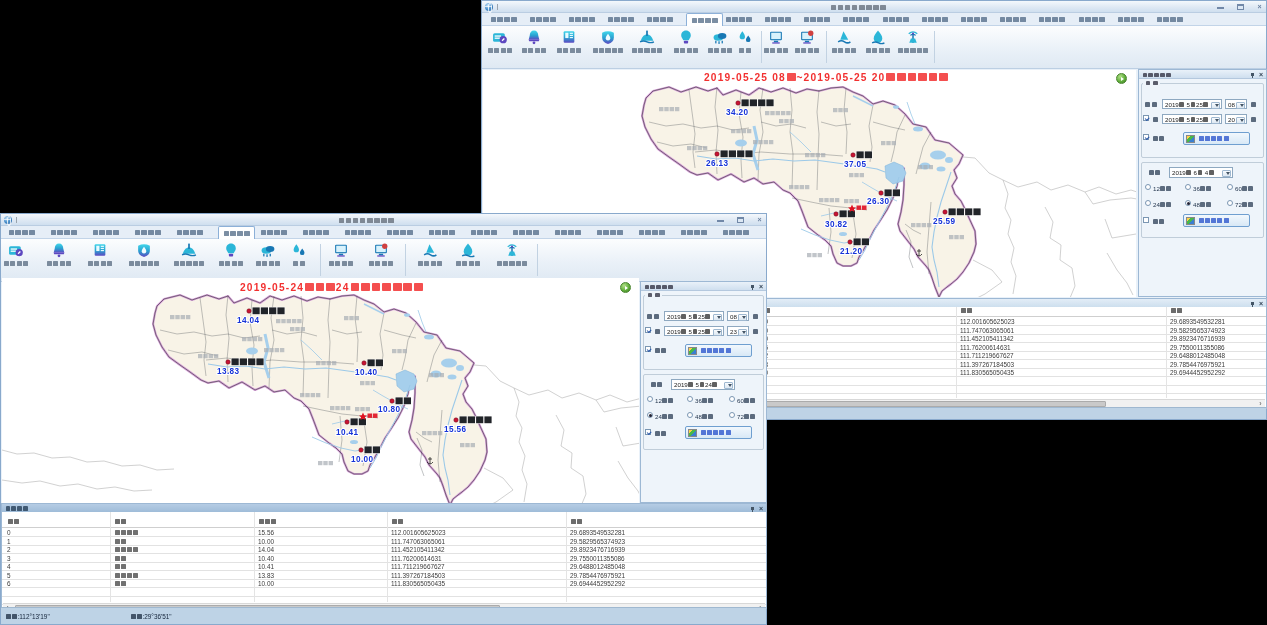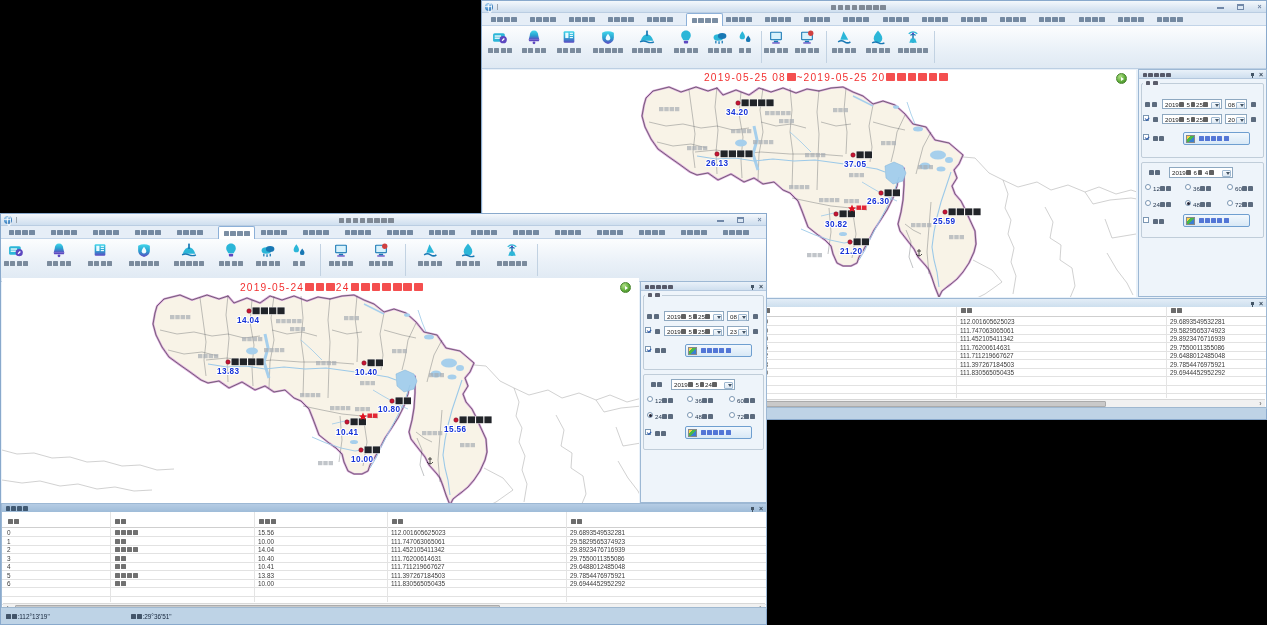--- a/index.html
+++ b/index.html
@@ -14,21 +14,21 @@
 .wmax{border:1px solid #7188a8;border-top:2px solid #7188a8;width:7px;height:6px;background:#dce8f4}
 .wcls{font-weight:bold;color:#6a80a0}
 .menu{position:absolute;left:0;right:0;top:12px;height:13px;background:#e6eef7;border-bottom:1px solid #c2d4e8;font-size:7px;color:#48627f;white-space:nowrap}
 .mi{position:absolute;top:3px}
 .mi.sel{top:0;padding:3px 4px 10px 4px;background:#fff;border:1px solid #8cb0d8;border-bottom:none;border-radius:2px 2px 0 0}
 .tool{position:absolute;left:0;right:0;top:25px;height:43px;background:linear-gradient(#fcfdfe,#eaf1f8 55%,#dfe9f3);border-bottom:1px solid #bccfe3}
 .ti{position:absolute;top:3px;width:44px;text-align:center;color:#50647a;font-size:6.3px}
 .ti svg{display:block;margin:0 auto 2px auto}
 .tsep{position:absolute;top:5px;width:1px;height:32px;background:#c2d2e2}
 .map{position:absolute;background:#fff;overflow:hidden}
-.redttl{position:absolute;font-size:10.2px;font-weight:normal;color:#f23030;white-space:nowrap}
+.redttl{position:absolute;font-size:10.2px;font-weight:bold;color:#f23030;white-space:nowrap}
 .redttl .h{opacity:.85;width:.86em;height:.76em;vertical-align:-.02em}
 .gbtn{position:absolute;width:11px;height:11px;border-radius:50%;background:radial-gradient(circle at 35% 30%,#aadc7e,#55aa2c 55%,#2c7014);border:1px solid #3a7a1e;opacity:.92}
 .gbtn:after{content:"";position:absolute;left:3.5px;top:2.5px;border-left:3.5px solid #fff;border-top:2.5px solid transparent;border-bottom:2.5px solid transparent}
 .panel{position:absolute;background:#eef4fa;border:1px solid #9db8d4}
 .ptbar{position:absolute;left:0;right:0;top:0;height:9px;background:linear-gradient(#e9f1f9,#cfdfef);border-bottom:1px solid #b4c8de;font-size:6px;color:#223;font-weight:bold}
 .pin{position:absolute;width:3px;height:3px;background:#456;top:3px}
 .pin:after{content:"";position:absolute;left:1px;top:3px;width:1px;height:2px;background:#456}
 .px{position:absolute;top:1px;font-size:7px;color:#345;font-weight:bold}
 .gbox{position:absolute;border:1px solid #c0cdd9;border-radius:2px}
 .glab{position:absolute;font-size:6px;color:#223;background:#eef4fa;padding:0 2px}

